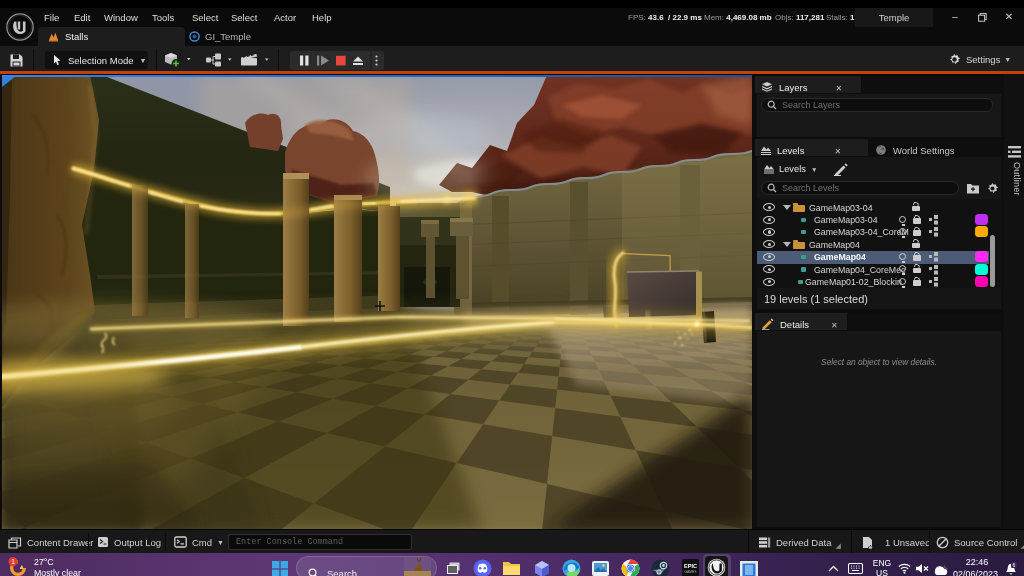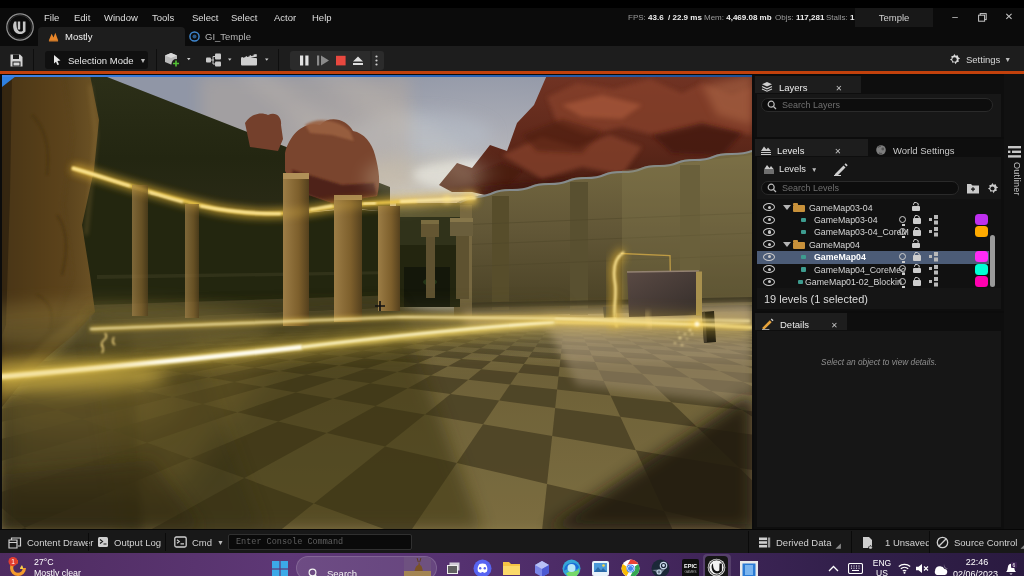--- a/index.html
+++ b/index.html
@@ -95,21 +95,21 @@
         </svg>
     </div>
     <div class="winbtn" style="left:995px">✕</div>
   </div>
   <div id="tabbar">
     <div class="tab" id="tab1">
       <svg width="11" height="11" viewBox="0 0 12 12" style="margin-left:10px">
           <path d="M1 10 L4 3 L6 7 L8 2 L11 10 Z" fill="#e8862a"></path>
           <rect x="1" y="10" width="10" height="1.4" fill="#e8862a"></rect>
         </svg>
-      <span style="margin-left:6px">Mostly</span>
+      <span style="margin-left:6px">Stalls</span>
     </div>
     <div class="tab" id="tab2">
       <svg width="11" height="11" viewBox="0 0 12 12" style="margin-left:4px">
           <circle cx="6" cy="6" r="5" fill="none" stroke="#3f87cf" stroke-width="1.6"></circle>
           <circle cx="6" cy="6" r="2.2" fill="#2a5a8a"></circle>
         </svg>
       <span style="margin-left:5px">GI_Temple</span>
     </div>
   </div>
   <div id="toolbar">

